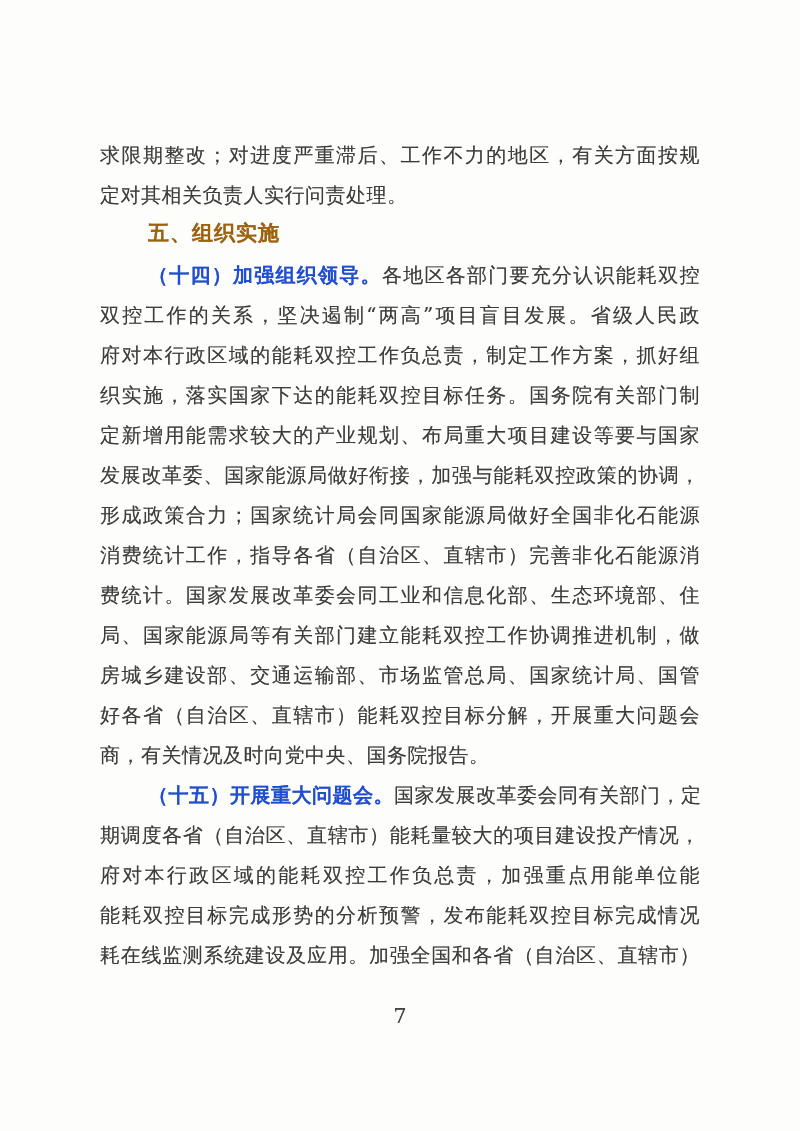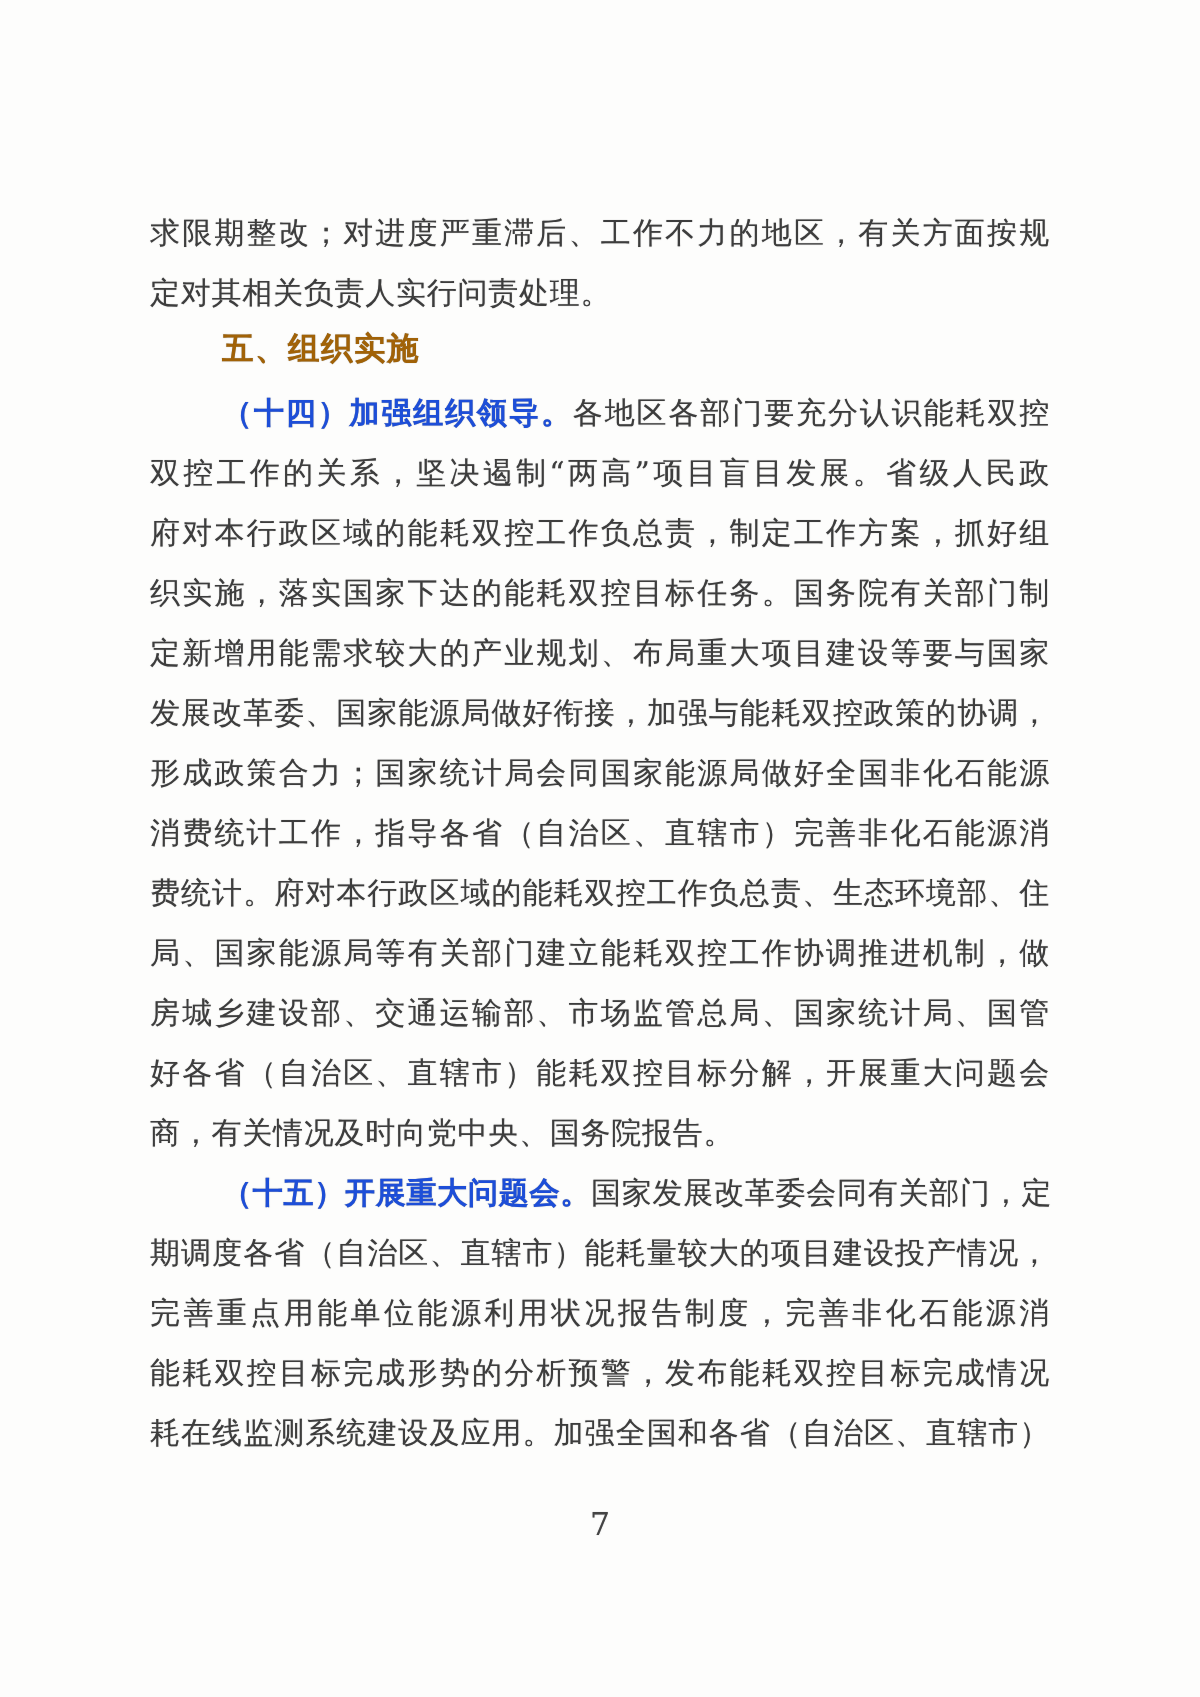--- a/index.html
+++ b/index.html
@@ -79,25 +79,25 @@
       <div class="line end">定对其相关负责人实行问责处理。</div>
       <div class="line heading indent">五、组织实施</div>
       <div class="line indent"><span class="lead">（十四）加强组织领导。</span>各地区各部门要充分认识能耗双控</div>
       <div class="line">双控工作的关系，坚决遏制“两高”项目盲目发展。省级人民政</div>
       <div class="line">府对本行政区域的能耗双控工作负总责，制定工作方案，抓好组</div>
       <div class="line">织实施，落实国家下达的能耗双控目标任务。国务院有关部门制</div>
       <div class="line">定新增用能需求较大的产业规划、布局重大项目建设等要与国家</div>
       <div class="line">发展改革委、国家能源局做好衔接，加强与能耗双控政策的协调，</div>
       <div class="line">形成政策合力；国家统计局会同国家能源局做好全国非化石能源</div>
       <div class="line">消费统计工作，指导各省（自治区、直辖市）完善非化石能源消</div>
-      <div class="line">费统计。府对本行政区域的能耗双控工作负总责、生态环境部、住</div>
+      <div class="line">费统计。国家发展改革委会同工业和信息化部、生态环境部、住</div>
       <div class="line">局、国家能源局等有关部门建立能耗双控工作协调推进机制，做</div>
       <div class="line">房城乡建设部、交通运输部、市场监管总局、国家统计局、国管</div>
       <div class="line">好各省（自治区、直辖市）能耗双控目标分解，开展重大问题会</div>
       <div class="line end">商，有关情况及时向党中央、国务院报告。</div>
       <div class="line indent"><span class="lead">（十五）开展重大问题会。</span>国家发展改革委会同有关部门，定</div>
       <div class="line">期调度各省（自治区、直辖市）能耗量较大的项目建设投产情况，</div>
-      <div class="line">完善重点用能单位能源利用状况报告制度，完善非化石能源消</div>
+      <div class="line">府对本行政区域的能耗双控工作负总责，加强重点用能单位能</div>
       <div class="line">能耗双控目标完成形势的分析预警，发布能耗双控目标完成情况</div>
       <div class="line">耗在线监测系统建设及应用。加强全国和各省（自治区、直辖市）</div>
     </div>
   <div class="page-number">7</div>
 </div>
 
 </body></html>

